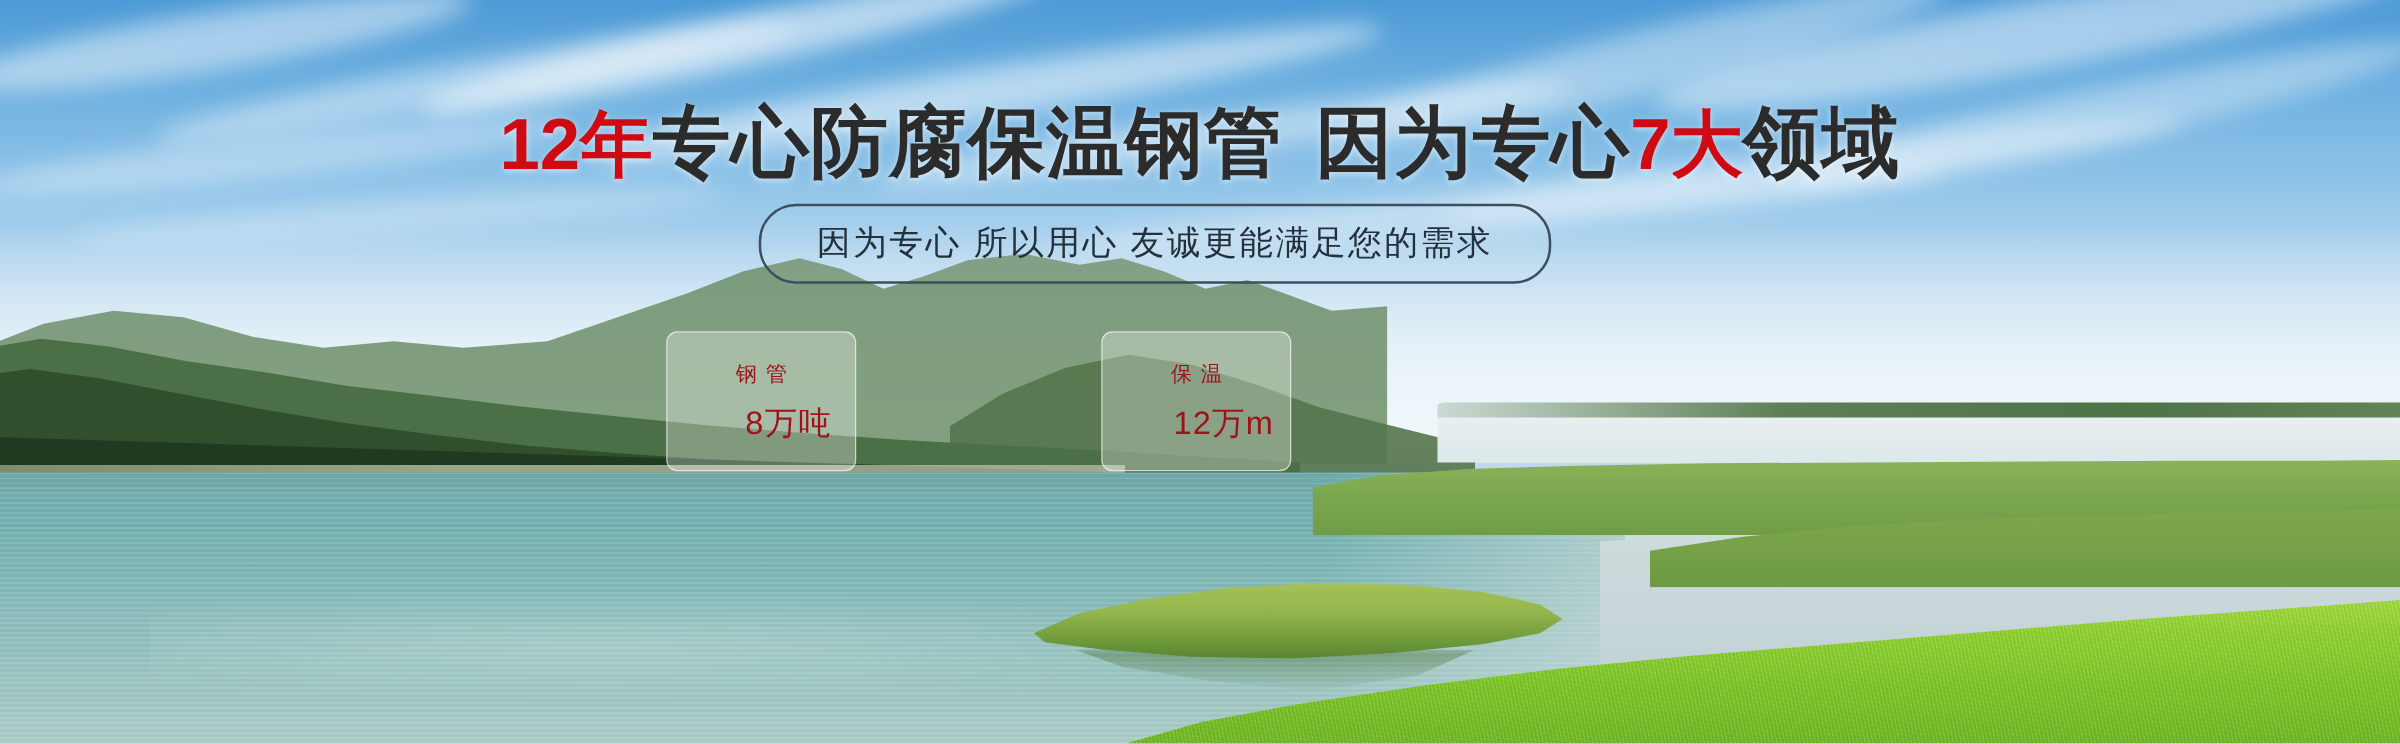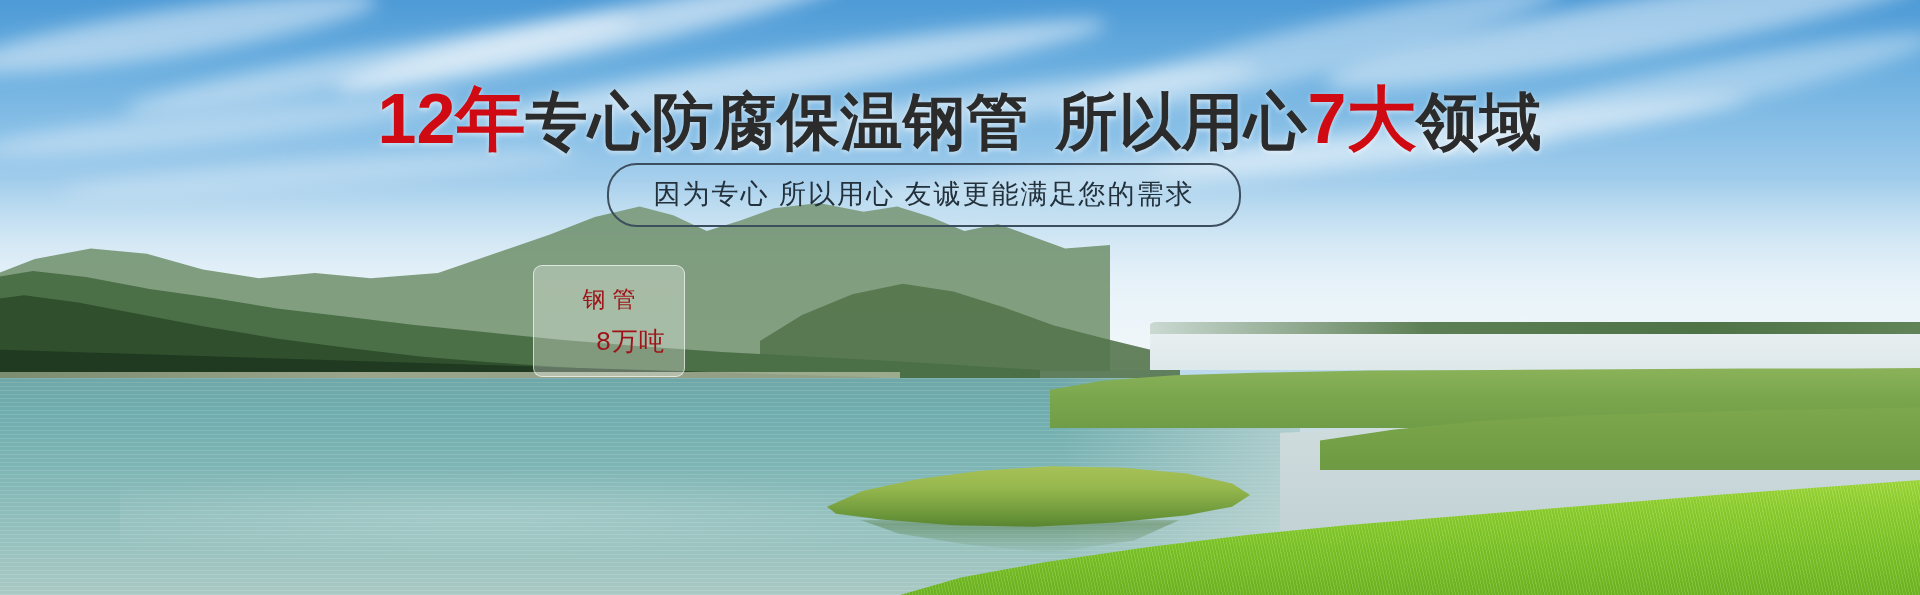--- a/index.html
+++ b/index.html
@@ -153,21 +153,21 @@
 
   .headline{
     position:absolute;top:84px;left:0;width:1920px;
     text-align:center;
     font-size:62px;font-weight:bold;letter-spacing:1px;
     line-height:1;white-space:nowrap;
     color:#2b2b2b;
     text-shadow:0 2px 5px rgba(255,255,255,.55);
   }
   .headline .red{color:#d00a12;}
-  .headline .num{font-size:70px;letter-spacing:0;}
+  .headline .num{font-size:58px;letter-spacing:0;}
   .headline .gap{display:inline-block;width:26px;}
 
   .subline-wrap{
     position:absolute;top:163px;left:0;width:1848px;text-align:center;
   }
   .subline{
     display:inline-block;
     padding:11px 44px 13px;
     border:2px solid #3d4f5e;
     border-radius:30px;
@@ -186,21 +186,21 @@
     background:rgba(255,255,255,.30);
     border:1px solid rgba(255,255,255,.62);
     border-radius:9px;
     display:flex;flex-direction:column;align-items:center;justify-content:center;
     box-sizing:border-box;
   }
   .card.k0{left:0px;}
   .card.k1{left:174px;}
   .card.k2{left:348px;}
   .card .t{
-    font-size:23px;color:#9e1218;letter-spacing:7px;
+    font-size:17px;color:#9e1218;letter-spacing:7px;
     text-indent:7px;line-height:1;margin-bottom:17px;font-weight:500;
   }
   .card .v{
     font-size:26px;color:#9e1218;line-height:1;letter-spacing:1px;margin-left:44px;
   }
   .card .v sup{font-size:15px;vertical-align:super;line-height:0;}
 </style>
 </head>
 <body>
 
@@ -243,32 +243,36 @@
 
   <div class="island-refl"></div>
   <div class="island"></div>
 
   <div class="grass"></div>
   <div class="grass-tex"></div>
 
   <div class="content">
 
     <div class="headline">
-      <span class="red num">12年</span><span>专心防腐保温钢管</span><span class="gap"></span><span>所以用心</span><span class="red num">7大</span><span>领域</span>
+      <span class="red num">12年</span><span>专心防腐保温钢管</span><span class="gap"></span><span>因为专心</span><span class="red num">7大</span><span>领域</span>
     </div>
 
     <div class="subline-wrap">
       <span class="subline">因为专心 所以用心 友诚更能满足您的需求</span>
     </div>
 
     <div class="cards">
 
       <div class="card k0">
         <div class="t">钢管</div>
         <div class="v"><span>8万吨</span></div>
       </div>
 
 
+      <div class="card k2">
+        <div class="t">保温</div>
+        <div class="v"><span>12万m</span></div>
+      </div>
 
     </div>
 
   </div>
 </div>
 
 </body></html>

